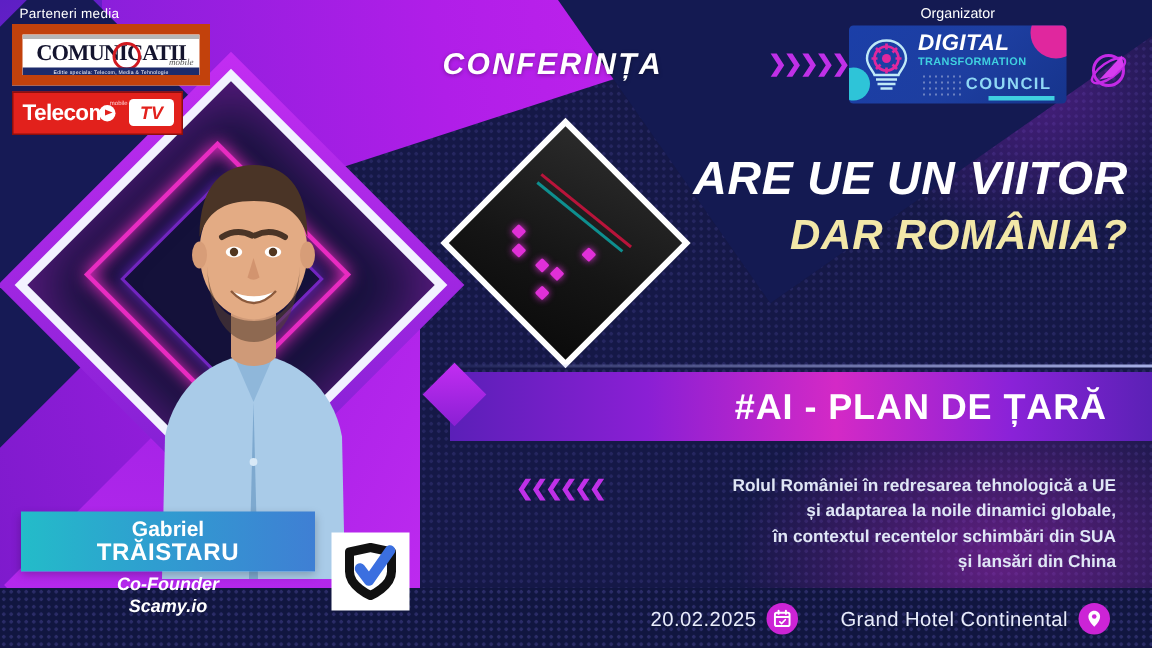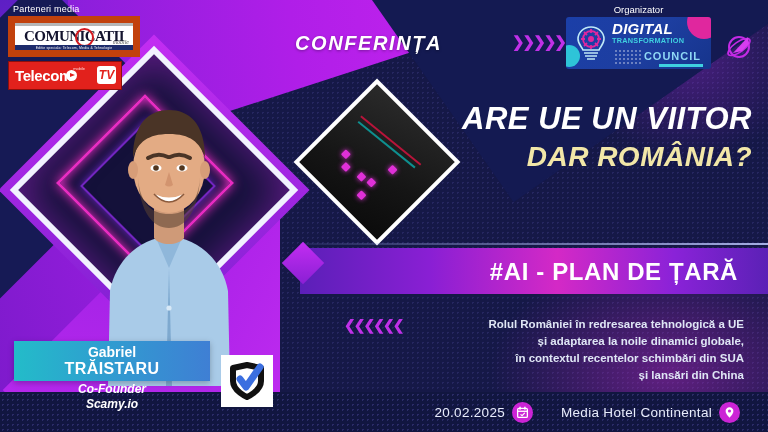--- a/index.html
+++ b/index.html
@@ -123,21 +123,21 @@
   }
   .logo-telecom .play{
     position:absolute;left:57px;top:8px;width:11px;height:11px;border-radius:50%;
     background:#ffffff;
   }
   .logo-telecom .play:after{
     content:"";position:absolute;left:4px;top:3px;
     border-left:5px solid #e2211c;border-top:2.5px solid transparent;border-bottom:2.5px solid transparent;
   }
   .logo-telecom .tvbox{
-    position:absolute;right:5px;top:4px;width:19px;height:18px;background:#fff;
+    position:absolute;right:5px;top:4px;width:30px;height:18px;background:#fff;
     border-radius:3px;display:flex;align-items:center;justify-content:center;
     color:#e2211c;font-weight:bold;font-size:12px;font-style:italic;
   }
   .logo-telecom .mob2{
     position:absolute;right:36px;top:4px;font-size:4px;color:#ffd3d3;
   }
 
   
   .conferinta{
     position:absolute;left:295px;top:32px;z-index:30;
@@ -512,21 +512,21 @@
         <svg width="13" height="13" viewBox="0 0 16 16">
           <rect x="2" y="3" width="12" height="11" rx="1.5" fill="none" stroke="#fff" stroke-width="1.6"></rect>
           <line x1="2" y1="6.5" x2="14" y2="6.5" stroke="#fff" stroke-width="1.6"></line>
           <line x1="5" y1="1.5" x2="5" y2="4" stroke="#fff" stroke-width="1.6" stroke-linecap="round"></line>
           <line x1="11" y1="1.5" x2="11" y2="4" stroke="#fff" stroke-width="1.6" stroke-linecap="round"></line>
           <path d="M6 10.5 L7.5 12 L10.5 8.8" fill="none" stroke="#fff" stroke-width="1.4" stroke-linecap="round"></path>
         </svg>
       </div>
     </div>
     <div class="foot-item">
-      <div class="foot-text">Media Hotel Continental</div>
+      <div class="foot-text">Grand Hotel Continental</div>
       <div class="pill">
         <svg width="13" height="13" viewBox="0 0 16 16">
           <path d="M8 1.5 C5.3 1.5 3.2 3.6 3.2 6.3 C3.2 10 8 14.5 8 14.5 C8 14.5 12.8 10 12.8 6.3 C12.8 3.6 10.7 1.5 8 1.5 Z" fill="#ffffff"></path>
           <circle cx="8" cy="6.2" r="1.9" fill="#cc24d6"></circle>
         </svg>
       </div>
     </div>
   </div>
 
 </div>

